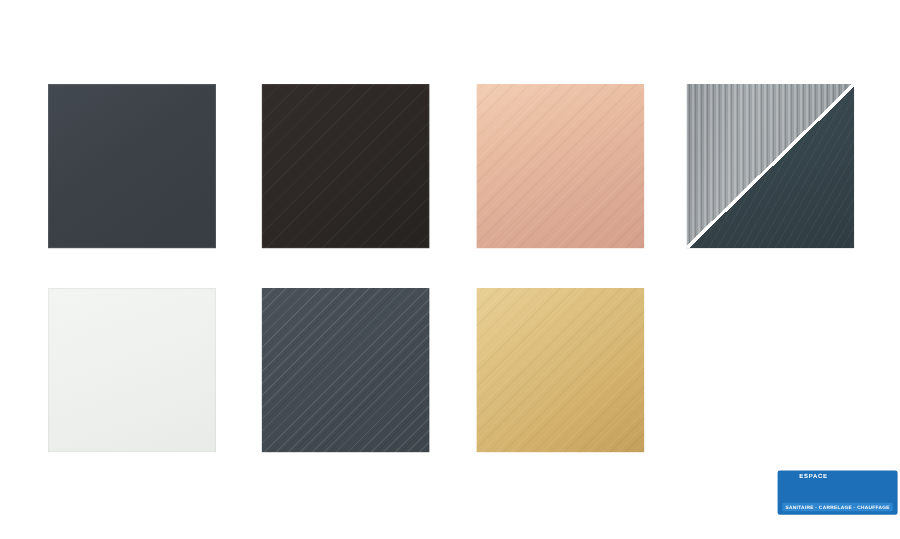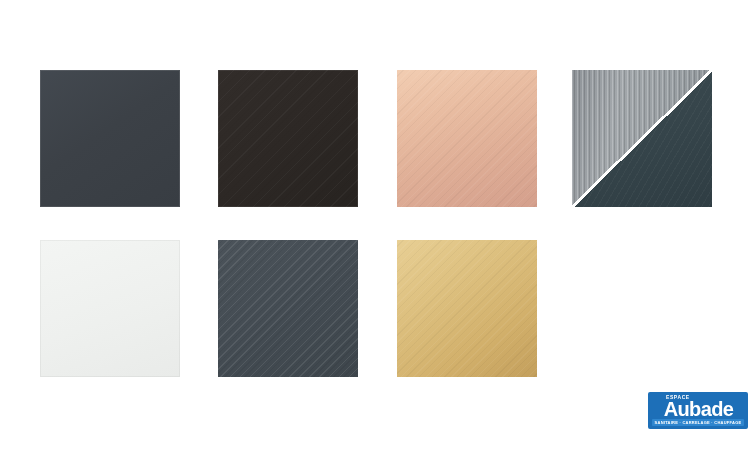--- a/index.html
+++ b/index.html
@@ -257,17 +257,16 @@
   </div>
 
   <div class="swatch" id="swatch-gold-brushed">
     <div class="swatch-surface surf-gold-brushed"></div>
     <div class="brush-overlay brush-diagonal-soft"></div>
   </div>
 
   <div id="brand-logo">
     <div class="logo-plate"></div>
     <div class="logo-espace">ESPACE</div>
-    <div class="logo-word">Aubade</div>
     <div class="logo-tagline">SANITAIRE · CARRELAGE · CHAUFFAGE</div>
   </div>
 
 </div>
 
 </body></html>

